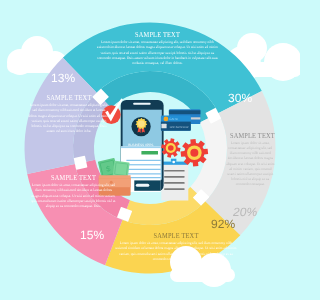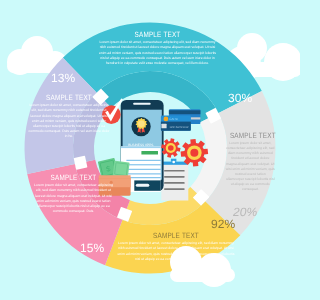--- a/index.html
+++ b/index.html
@@ -2,21 +2,21 @@
 <html><head>
 <meta charset="utf-8">
 <title>Sample Text Donut Infographic</title>
 <style>
   html,body{margin:0;padding:0;}
   body{width:300px;height:300px;overflow:hidden;background:#ccfafa;
        font-family:"Liberation Sans",sans-serif;
        -webkit-font-smoothing:antialiased;text-rendering:geometricPrecision;}
   #stage{position:relative;width:300px;height:300px;overflow:hidden;background:#ccfafa;}
   #stage > svg{position:absolute;top:0;left:0;display:block;}
-  .panel{position:absolute;}
+  .panel{position:absolute;font-family:Liberation Serif, serif;}
   .ptitle{font-size:7.6px;line-height:7.6px;letter-spacing:.22px;text-align:center;
           white-space:nowrap;transform:scaleX(0.84);}
   .pbody{font-size:3.45px;line-height:5.18px;text-align:center;letter-spacing:-0.01px;}
   .pct{position:absolute;font-size:12px;line-height:11px;letter-spacing:.1px;}
   .t-teal{color:#ffffff}
   .t-grey-title{color:#8e8e8e} .t-grey-body{color:#b9b9b9}
   .t-yellow-title{color:#8d7a3a} .t-yellow-body{color:#ffffff}
   .t-pink{color:#ffffff}
   .t-purple{color:#ffffff}
 </style>
@@ -157,20 +157,20 @@
 <div class="panel" style="left:115px;top:232px;width:122px;">
   <div class="ptitle t-yellow-title">SAMPLE TEXT</div>
   <div class="pbody t-yellow-body" style="margin-top:1.6px;">Lorem ipsum dolor sit amet, consectetuer adipiscing elit, sed diam nonummy nibh euismod tincidunt ut laoreet dolore magna aliquam erat volutpat. Ut wisi enim ad minim veniam, quis nostrud exerci tation ullamcorper suscipit lobortis nisl ut aliquip ex ea commodo consequat. Duis autem.</div>
 </div>
 <div class="pct t-yellow-title" style="left:211px;top:219px;">92%</div>
 
 <div class="panel" style="left:31px;top:174px;width:85px;">
   <div class="ptitle t-pink">SAMPLE TEXT</div>
   <div class="pbody t-pink" style="margin-top:1.6px;">Lorem ipsum dolor sit amet, consectetuer adipiscing elit, sed diam nonummy nibh euismod tincidunt ut laoreet dolore magna aliquam erat volutpat. Ut wisi enim ad minim veniam, quis nostrud exerci tation ullamcorper suscipit lobortis nisl ut aliquip ex ea commodo consequat. Duis.</div>
 </div>
-<div class="pct t-pink" style="left:80px;top:243px;">15%</div>
+<div class="pct t-pink" style="left:80px;top:230px;">15%</div>
 
 <div class="panel" style="left:28px;top:94px;width:82px;">
   <div class="ptitle t-purple">SAMPLE TEXT</div>
   <div class="pbody t-purple" style="margin-top:1.6px;">Lorem ipsum dolor sit amet, consectetuer adipiscing elit, sed diam nonummy nibh euismod tincidunt ut laoreet dolore magna aliquam erat volutpat. Ut wisi enim ad minim veniam, quis nostrud exerci tation ullamcorper suscipit lobortis nisl ut aliquip ex ea commodo consequat. Duis autem vel eum iriure dolor in he.</div>
 </div>
 <div class="pct t-purple" style="left:51px;top:73px;">13%</div>
 </div>
 
 </body></html>

